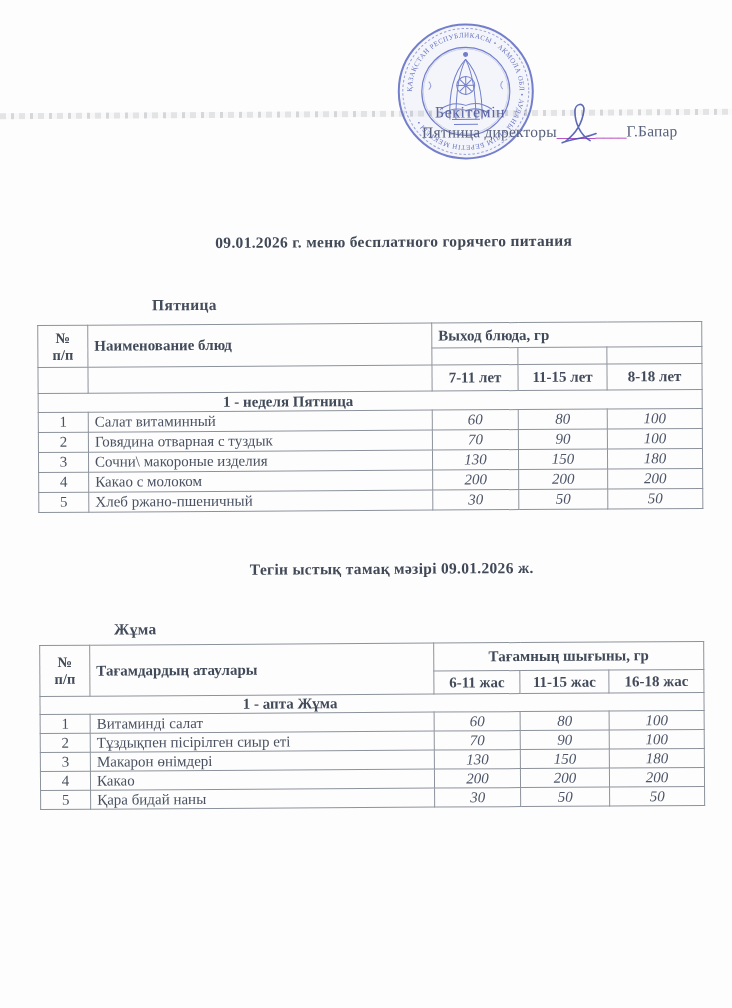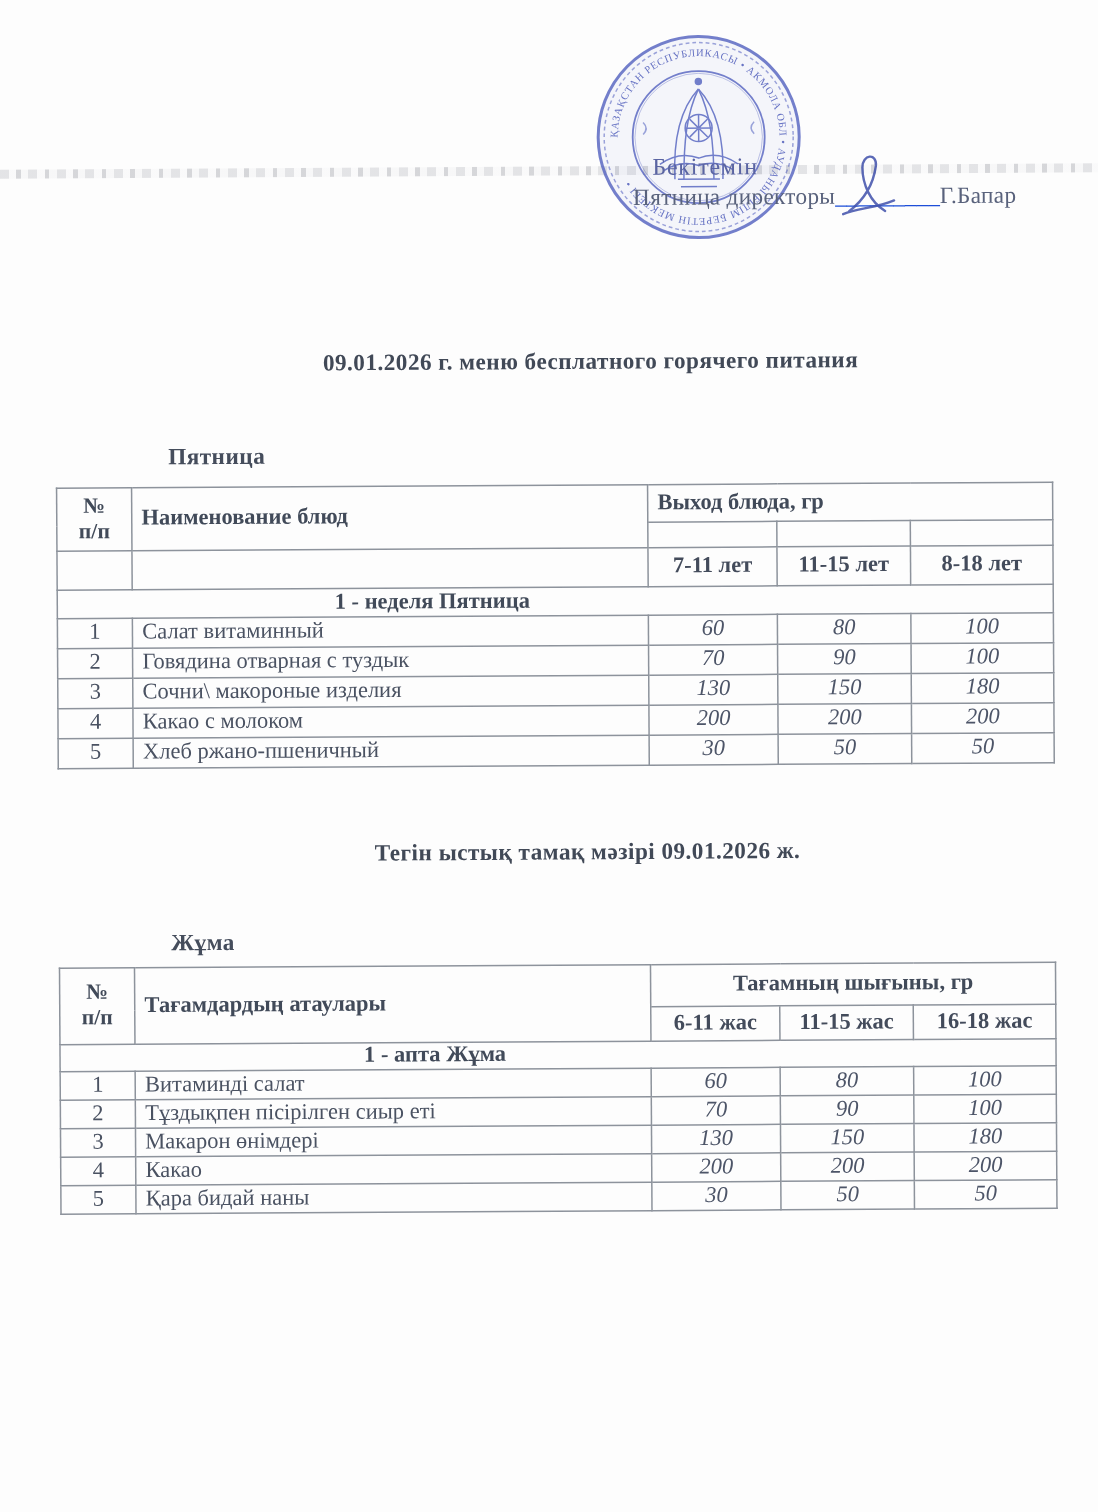--- a/index.html
+++ b/index.html
@@ -25,35 +25,35 @@
   
   .stamp{position:absolute;left:398px;top:22px;}
   .approval{
     position:absolute;left:437px;top:104px;
     font-size:16px;color:#5a64a2;letter-spacing:0.5px;
   }
   .director-line{
     position:absolute;left:424px;top:124px;
     font-size:15.5px;color:#59627c;white-space:nowrap;letter-spacing:0.2px;
   }
-  .director-line .uline{letter-spacing:0;color:#1d4ed8;}
+  .director-line .uline{letter-spacing:0;color:#a21caf;}
   .signature{position:absolute;left:136px;top:-24px;}
 
   
   .title{
     position:absolute;left:0;width:732px;text-align:center;
     font-size:15.5px;font-weight:bold;color:#414957;letter-spacing:0.3px;
   }
   .title-ru{top:233px;padding-left:58px;width:674px;}
   .title-kz{top:560px;padding-left:50px;width:682px;}
   .day-label{
     position:absolute;left:113px;
     font-size:15.5px;font-weight:bold;color:#454d5c;letter-spacing:0.3px;
   }
-  .day-ru{top:295px;}
+  .day-ru{top:295px;margin-left:40px;}
   .day-kz{top:619px;}
 
   
   table.menu{
     position:absolute;left:38px;width:664px;
     border-collapse:collapse;table-layout:fixed;
     font-size:15px;color:#4a5262;
   }
   #table-ru{top:323px;}
   #table-kz{top:643px;}

